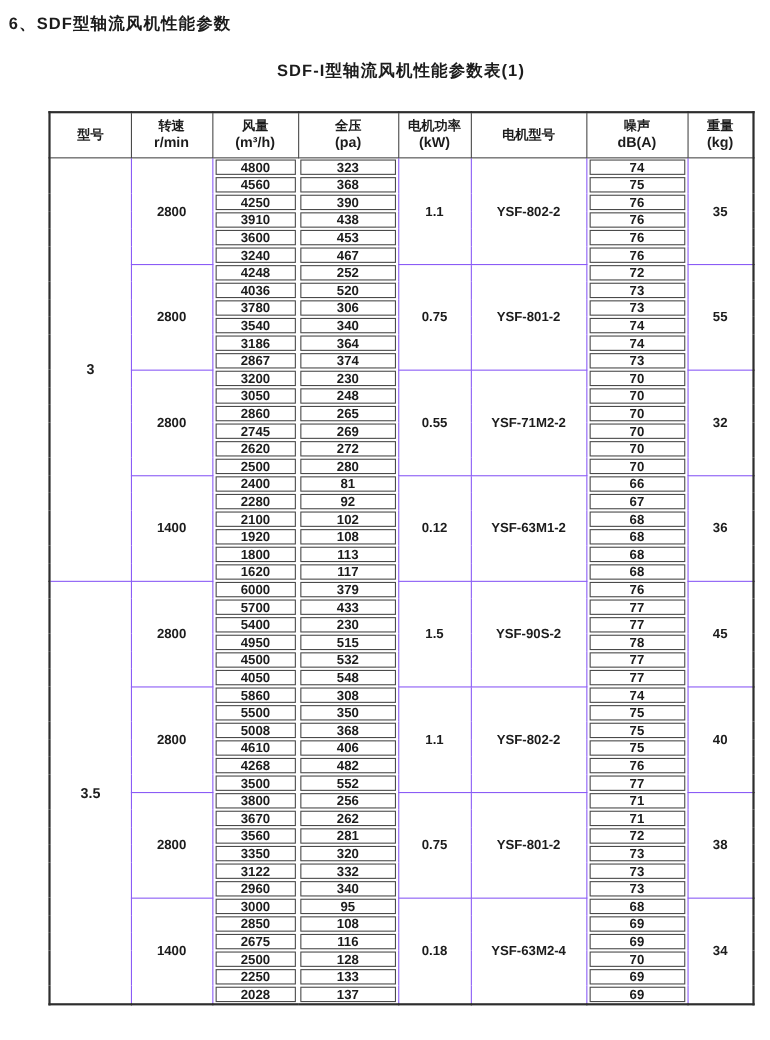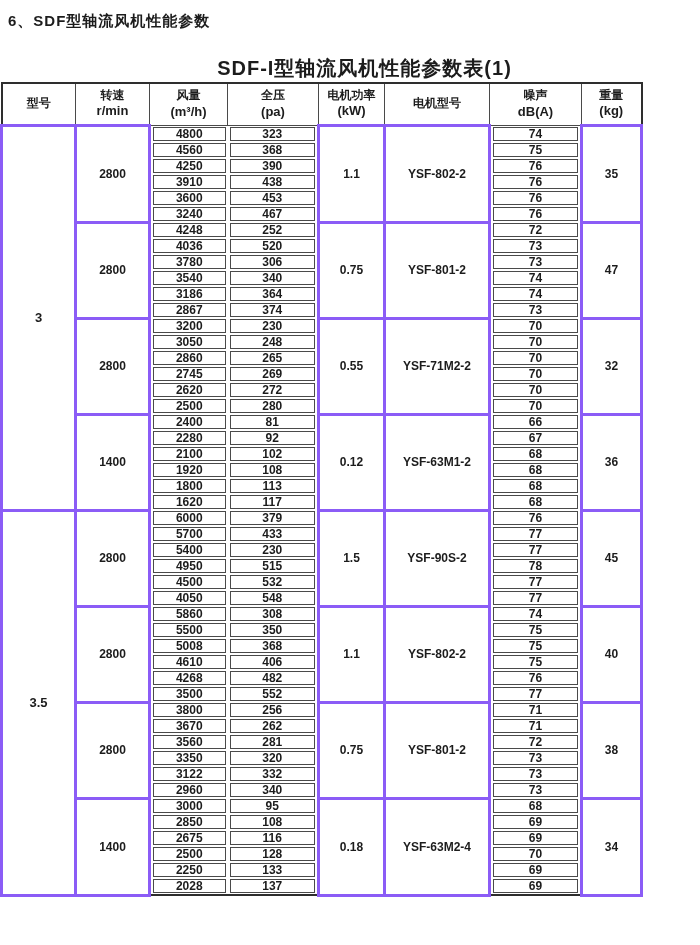--- a/index.html
+++ b/index.html
@@ -11,27 +11,28 @@
     overflow: hidden;
   }
   .page-title {
     padding: 12px 0 0 8px;
     font-size: 15px;
     font-weight: bold;
     letter-spacing: 1px;
   }
   .table-caption {
     width: 641px;
-    margin: 24px 0 0 44px;
+    margin: 24px 0 27px 44px;
     text-align: center;
-    font-size: 20px;
+    font-size: 15px;
     font-weight: bold;
     letter-spacing: 1px;
   }
   table.perf-table {
+    margin-left: 44px;
     width: 641px;
     table-layout: fixed;
     border-collapse: collapse;
     border: 2px solid #2e2e2e;
   }
   .perf-table th {
     border: 1px solid #4a4a4a;
     font-size: 12px;
     font-weight: bold;
     height: 40px;
@@ -41,21 +42,21 @@
     vertical-align: middle;
   }
   .perf-table th .sub { font-size: 13px; font-weight: bold; }
   .perf-table td {
     padding: 0;
     text-align: center;
     vertical-align: middle;
     font-size: 12px;
     font-weight: bold;
   }
-  td.span-cell { border: 3px solid #8b5cf6; text-align: center; }
+  td.span-cell { border: 1px solid #8b5cf6; text-align: center; }
   td.model-cell { font-size: 13px; }
   td.box-col { border: none; }
   tr.data-row { height: 16px; }
   .cellbox {
     height: 12px;
     line-height: 12px;
     border: 1px solid #4a4a4a;
     margin: 1px 2px;
     font-size: 12px;
     font-weight: bold;
@@ -192,21 +193,21 @@
             <div class="cellbox">4248</div>
           </td>
           <td class="box-col">
             <div class="cellbox">252</div>
           </td>
           <td class="span-cell" rowspan="6">0.75</td>
           <td class="span-cell" rowspan="6">YSF-801-2</td>
           <td class="box-col">
             <div class="cellbox">72</div>
           </td>
-          <td class="span-cell" rowspan="6">47</td>
+          <td class="span-cell" rowspan="6">55</td>
         </tr>
         <tr class="data-row">
           <td class="box-col">
             <div class="cellbox">4036</div>
           </td>
           <td class="box-col">
             <div class="cellbox">520</div>
           </td>
           <td class="box-col">
             <div class="cellbox">73</div>

